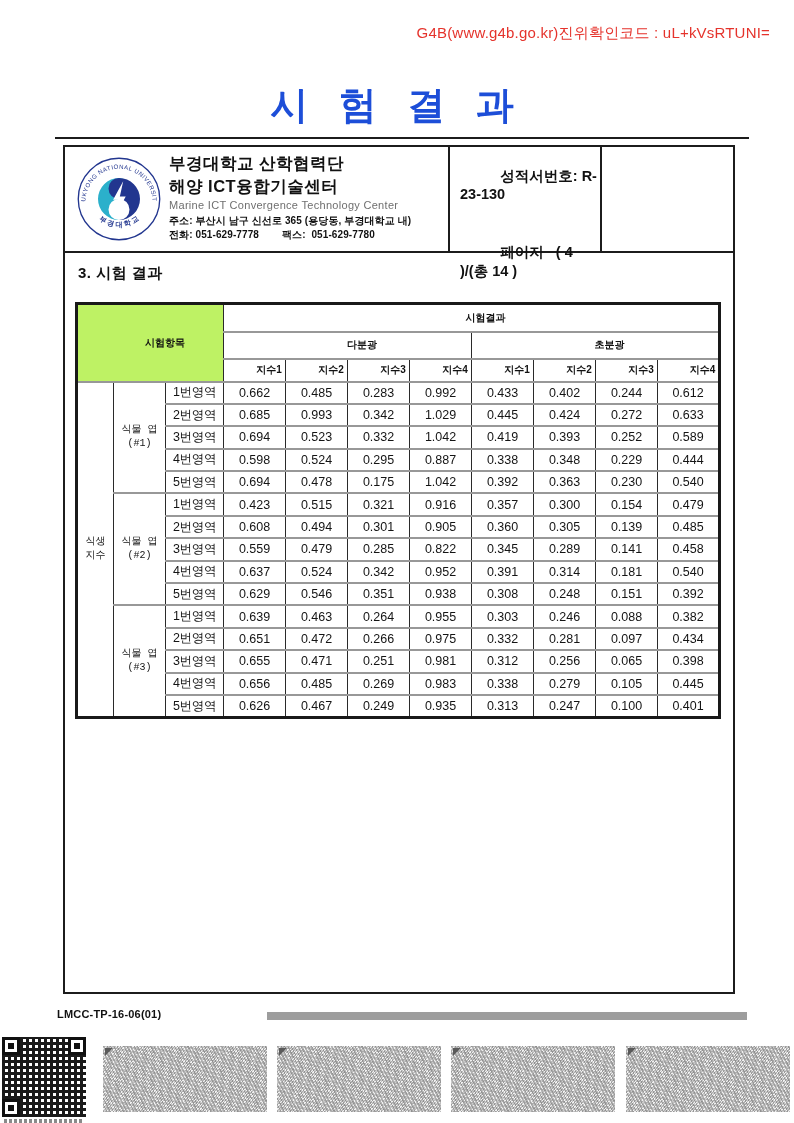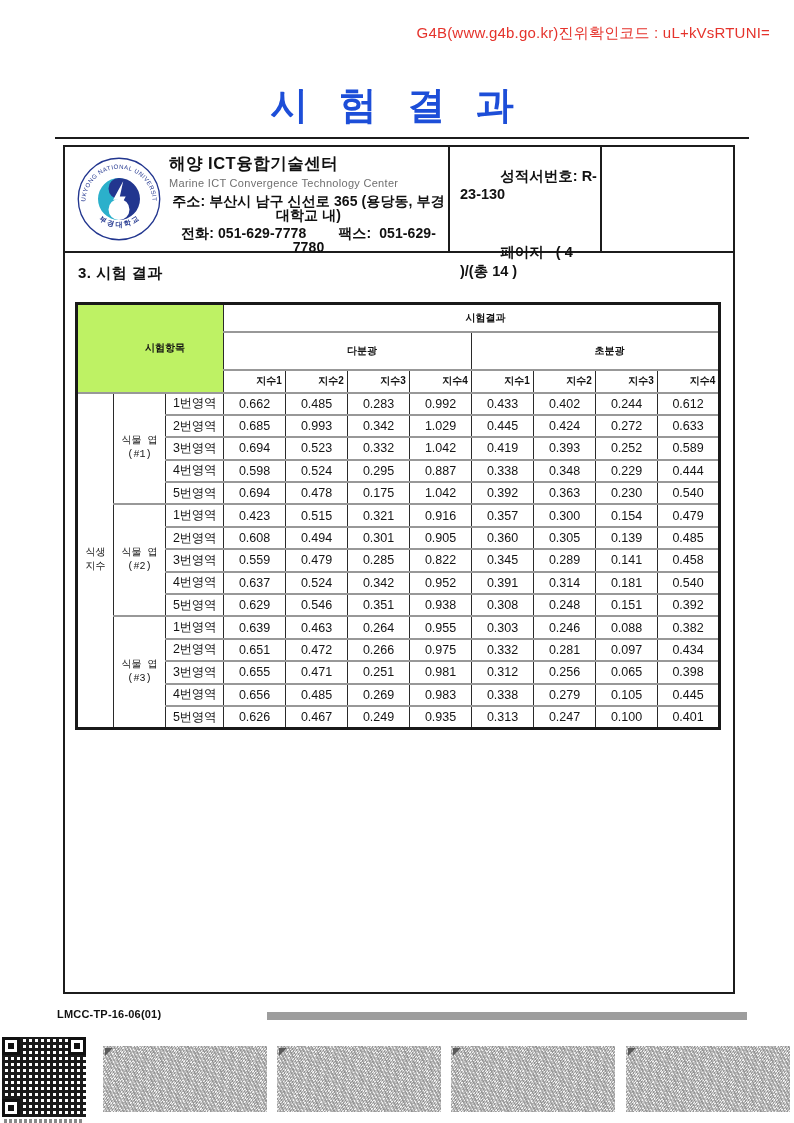--- a/index.html
+++ b/index.html
@@ -15,34 +15,34 @@
   .frame{position:absolute;left:63px;top:145px;width:668px;height:845px;border:2px solid #1c1c1c;background:#fff;}
 
   .letterhead{position:absolute;left:0;top:0;width:100%;height:104px;border-bottom:2px solid #1c1c1c;display:flex;}
   .lh-left{width:383px;border-right:2px solid #1c1c1c;position:relative;}
   .lh-mid{width:152px;border-right:2px solid #1c1c1c;box-sizing:border-box;padding:4px 0 0 10px;}
   .lh-right{flex:1;}
   .logo{position:absolute;left:12px;top:10px;}
   .lh-text{position:absolute;left:104px;top:8px;line-height:1;}
   .org1,.org2{font-size:16.5px;font-weight:bold;margin-bottom:6px;letter-spacing:.5px;}
   .org-en{font-size:11px;color:#6f6f6f;margin:3px 0 5px 0;letter-spacing:.3px;}
-  .addr,.phone{font-size:14px;font-weight:bold;margin-top:4px;letter-spacing:.1px;text-align:center;}
+  .addr,.phone{font-size:10px;font-weight:bold;margin-top:4px;letter-spacing:.1px;}
   .pre{white-space:pre-wrap;}
   .report-line{font-size:14.5px;font-weight:bold;margin-bottom:9px;white-space:pre-wrap;}
   .report-line .val{margin-left:4px;}
 
   .section-heading{position:absolute;left:78px;top:264px;font-size:15px;font-weight:bold;letter-spacing:.5px;}
 
   table.results{position:absolute;left:75px;top:302px;width:643px;border-collapse:collapse;table-layout:fixed;
                 border:3px solid #191919;}
   .results th,.results td{border-left:1px solid #2a2a2a;border-right:1px solid #2a2a2a;
                 border-top:2px solid #989898;border-bottom:2px solid #989898;
                 text-align:center;vertical-align:middle;padding:0;}
   .results thead th{font-size:10px;font-weight:bold;background:#fff;padding-left:29px;}
-  .results .hrow1{height:28px;} .results .hrow2{height:38px;} .results .hrow3{height:23px;}
+  .results .hrow1{height:28px;} .results .hrow2{height:27px;} .results .hrow3{height:23px;}
   .results th.test-item{background:#bef264;}
   .results tbody td{height:20.4px;font-size:12.5px;color:#141414;}
   .results td.cat,.results td.subgrp{white-space:pre-line;font-size:10px;line-height:1.45;font-family:Liberation Mono, monospace;}
   .results td.area{font-size:12.5px;letter-spacing:-0.3px;}
 
   .doc-code{position:absolute;left:57px;top:1008px;font-size:11px;font-weight:bold;letter-spacing:.2px;}
   .footer-bar{position:absolute;left:267px;top:1012px;width:480px;height:8px;background:#9d9d9d;}
 
   .qr{position:absolute;left:2px;top:1037px;width:84px;height:80px;background-color:#fff;
       background-image:repeating-linear-gradient(0deg,#1a1a1a 0 3px,transparent 3px 6px),
@@ -87,20 +87,21 @@
             <text font-size="8.5" fill="#22368f" font-weight="bold" font-family="Liberation Sans, sans-serif">
               <textPath href="#arcBottom" startOffset="50%" text-anchor="middle">부 경 대 학 교</textPath>
             </text>
             <circle cx="50" cy="50" r="25" fill="#ffffff"></circle>
             <path d="M50,25 a25,25 0 0 0 0,50 a12.5,12.5 0 0 1 0,-25 a12.5,12.5 0 0 0 0,-25" fill="#2bb0cb"></path>
             <path d="M50,25 a25,25 0 0 1 0,50 a12.5,12.5 0 0 0 0,-25 a12.5,12.5 0 0 1 0,-25" fill="#22368f"></path>
             <polygon points="55,29 43,51 49,51 45,71 58,47 51,47" fill="#ffffff"></polygon>
           </svg>
         </div>
         <div class="lh-text">
+          <div class="org1">부경대학교 산학협력단</div>
           <div class="org2">해양 ICT융합기술센터</div>
           <div class="org-en">Marine ICT Convergence Technology Center</div>
           <div class="addr">주소: 부산시 남구 신선로 365 (용당동, 부경대학교 내)</div>
           <div class="phone pre">전화: 051-629-7778        팩스:  051-629-7780</div>
         </div>
       </div>
       <div class="lh-mid">
         <div class="report-line">
           <span>성적서번호:</span><span class="val">R-23-130</span>
         </div>

